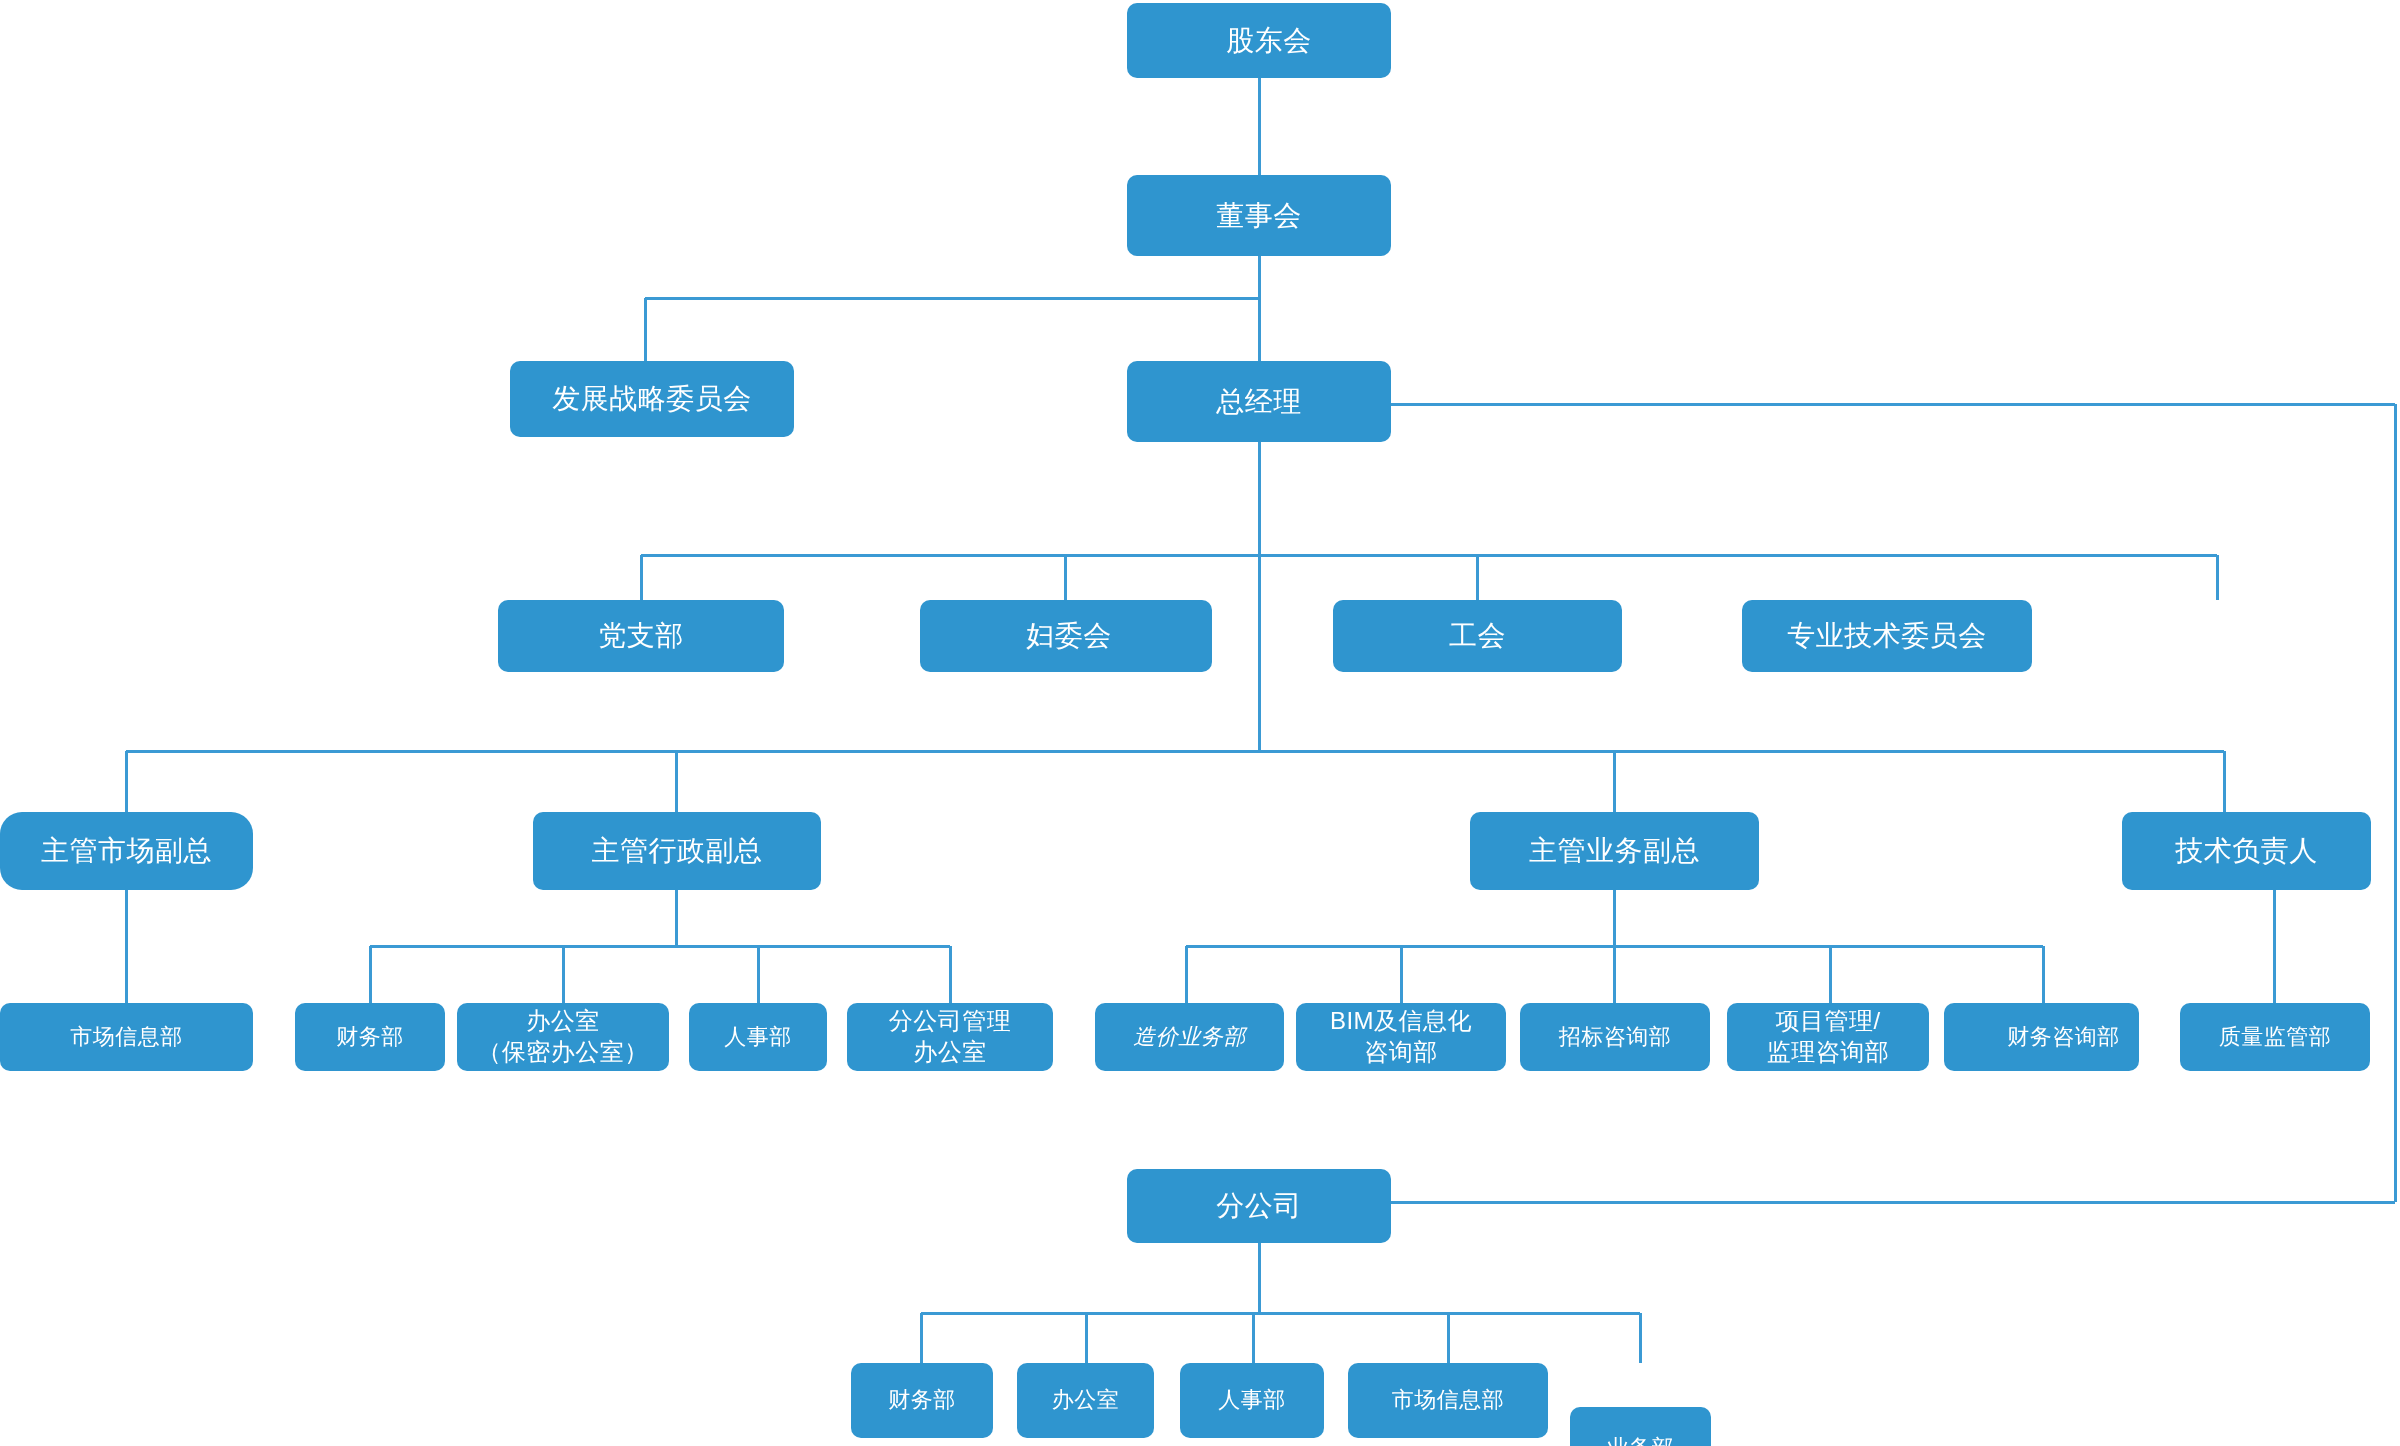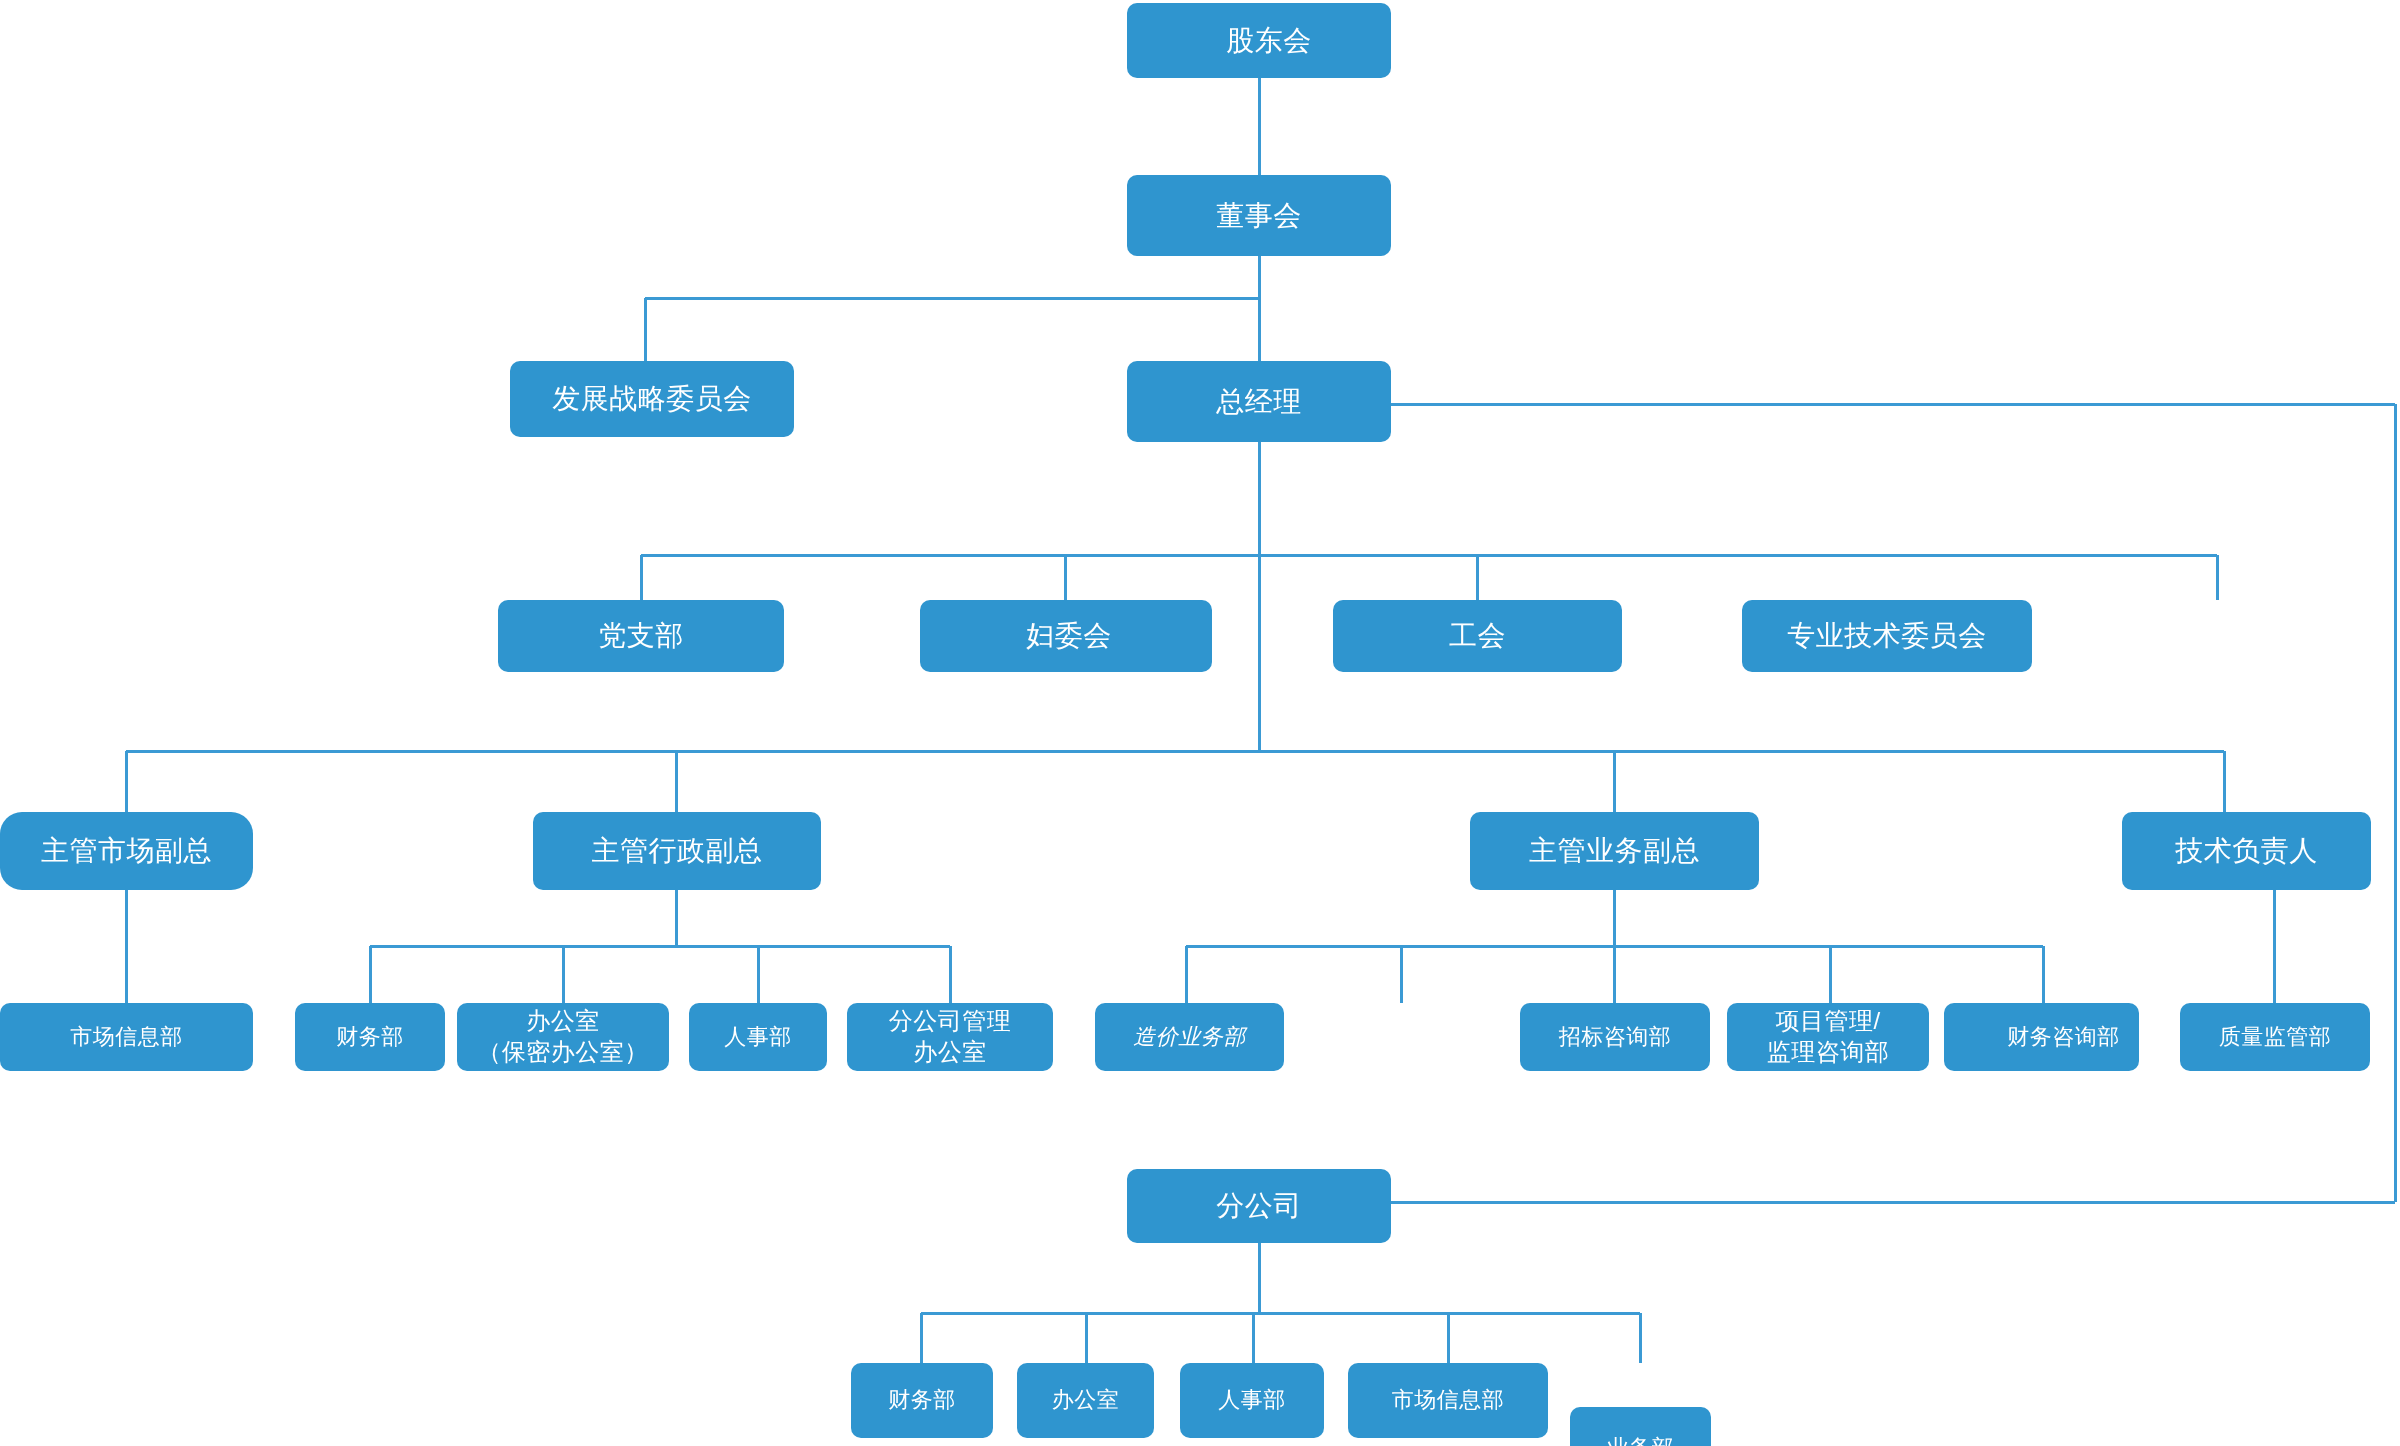--- a/index.html
+++ b/index.html
@@ -128,20 +128,22 @@
   <div class="node n-lg" style="left:2122px; top:812px; width:249px; height:78px;">技术负责人</div>
 
   <div class="node n-md" style="left:0px; top:1003px; width:253px; height:68px;">市场信息部</div>
   <div class="node n-md" style="left:295px; top:1003px; width:150px; height:68px;">财务部</div>
   <div class="node n-sm" style="left:457px; top:1003px; width:212px; height:68px;">办公室
 （保密办公室）</div>
   <div class="node n-md" style="left:689px; top:1003px; width:138px; height:68px;">人事部</div>
   <div class="node n-sm" style="left:847px; top:1003px; width:206px; height:68px;">分公司管理
 办公室</div>
   <div class="node n-md" style="left:1095px; top:1003px; width:189px; height:68px;font-style:italic;">造价业务部</div>
+  <div class="node n-sm" style="left:1296px; top:1003px; width:210px; height:68px;">BIM及信息化
+咨询部</div>
   <div class="node n-md" style="left:1520px; top:1003px; width:190px; height:68px;">招标咨询部</div>
   <div class="node n-sm" style="left:1727px; top:1003px; width:202px; height:68px;">项目管理/
 监理咨询部</div>
   <div class="node n-md" style="left:1944px; top:1003px; width:195px; height:68px;padding-left:44px;">财务咨询部</div>
   <div class="node n-md" style="left:2180px; top:1003px; width:190px; height:68px;">质量监管部</div>
 
   <div class="node n-lg" style="left:1127px; top:1169px; width:264px; height:74px;">分公司</div>
 
   <div class="node n-md" style="left:851px; top:1363px; width:142px; height:75px;">财务部</div>
   <div class="node n-md" style="left:1017px; top:1363px; width:137px; height:75px;">办公室</div>

